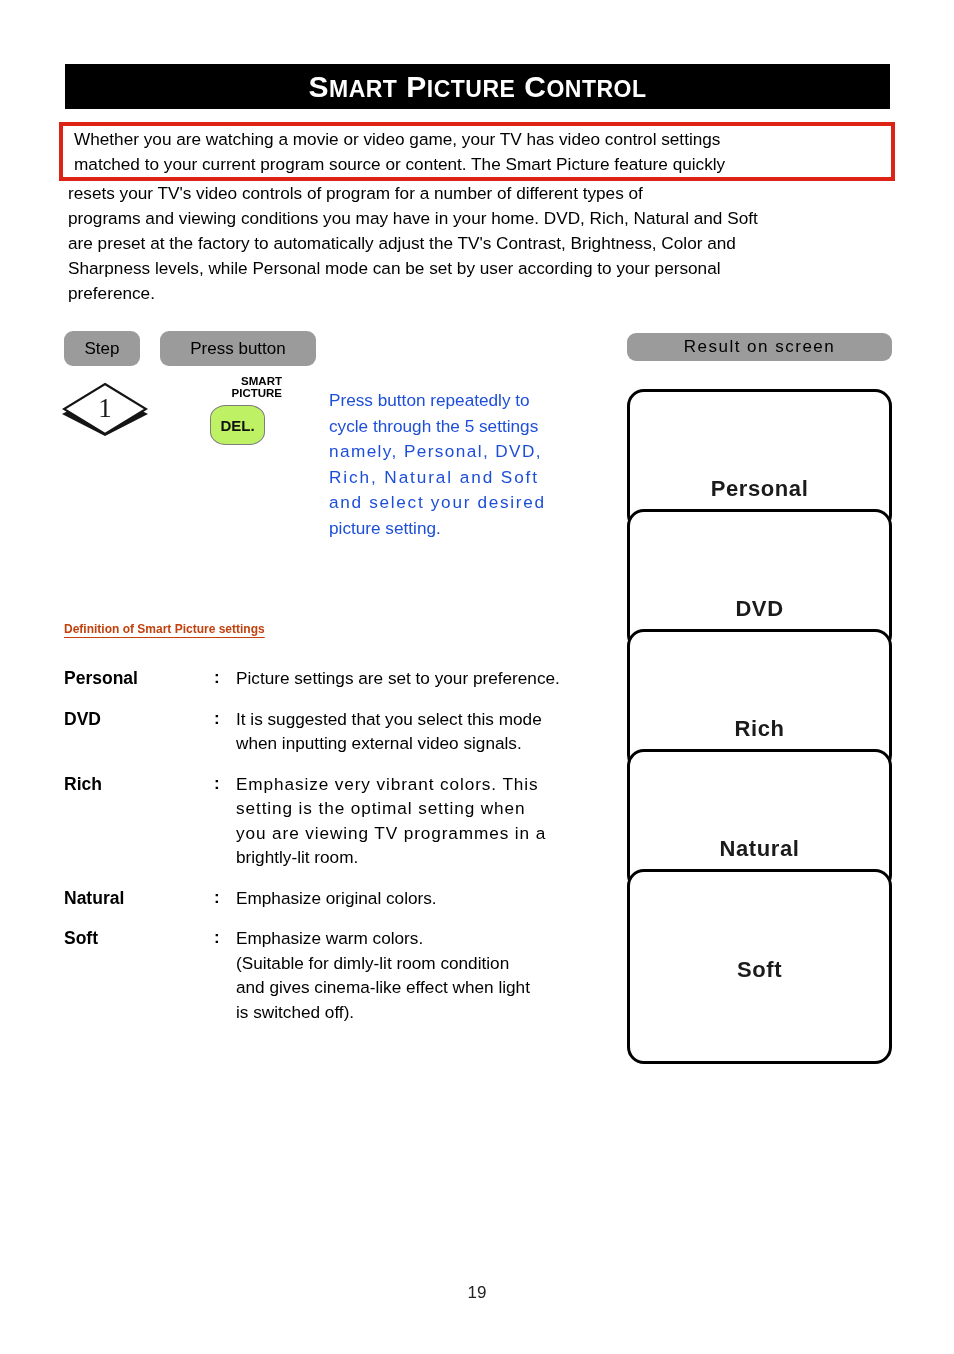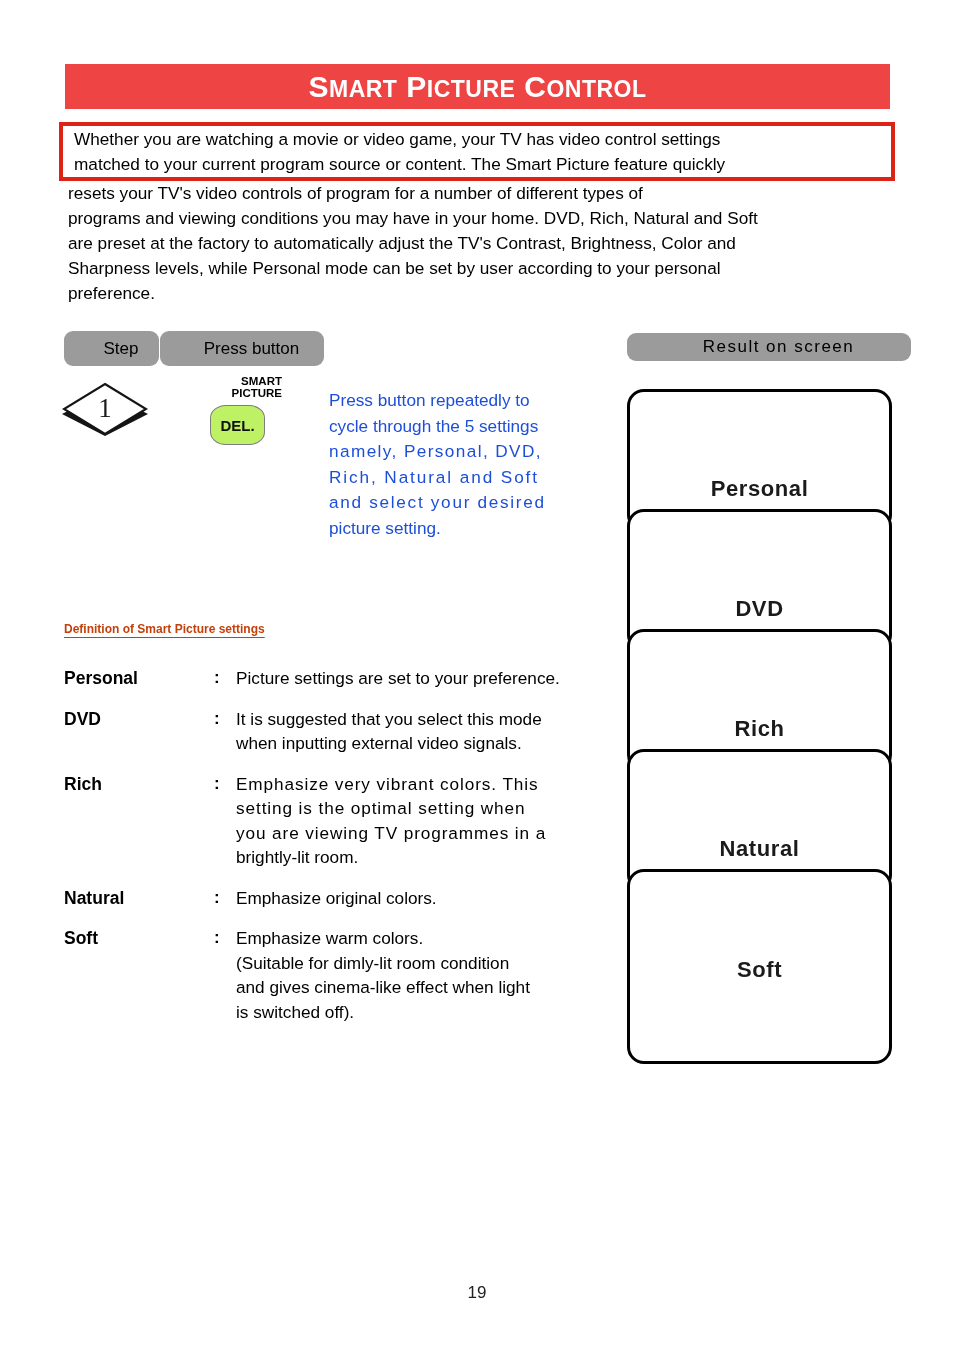--- a/index.html
+++ b/index.html
@@ -16,21 +16,21 @@
     overflow: hidden;
   }
 
   
   .title-bar {
     position: absolute;
     left: 65px;
     top: 64px;
     width: 825px;
     height: 45px;
-    background: #ef4444;
+    background: #000000;
     display: flex;
     align-items: center;
     justify-content: center;
   }
   .title-text {
     color: #ffffff;
     font-family: "Liberation Sans", sans-serif;
     font-weight: bold;
     font-size: 30px;
     letter-spacing: 0.5px;
@@ -66,24 +66,23 @@
   .pill {
     position: absolute;
     background: #9b9b9b;
     border-radius: 9px;
     display: flex;
     align-items: center;
     justify-content: center;
     color: #000;
     font-family: "Liberation Sans", sans-serif;
     font-size: 17px;
-    padding-left: 19px;
   }
   #pill-step   { left: 64px;  top: 331px; width: 76px;  height: 35px; }
-  #pill-press  { left: 160px; top: 331px; width: 145px; height: 35px; }
+  #pill-press  { left: 160px; top: 331px; width: 156px; height: 35px; }
   #pill-result { left: 627px; top: 333px; width: 265px; height: 28px; letter-spacing: 1.5px; }
 
   
   .diamond-wrap {
     position: absolute;
     left: 62px;
     top: 382px;
     width: 86px;
     height: 58px;
   }

